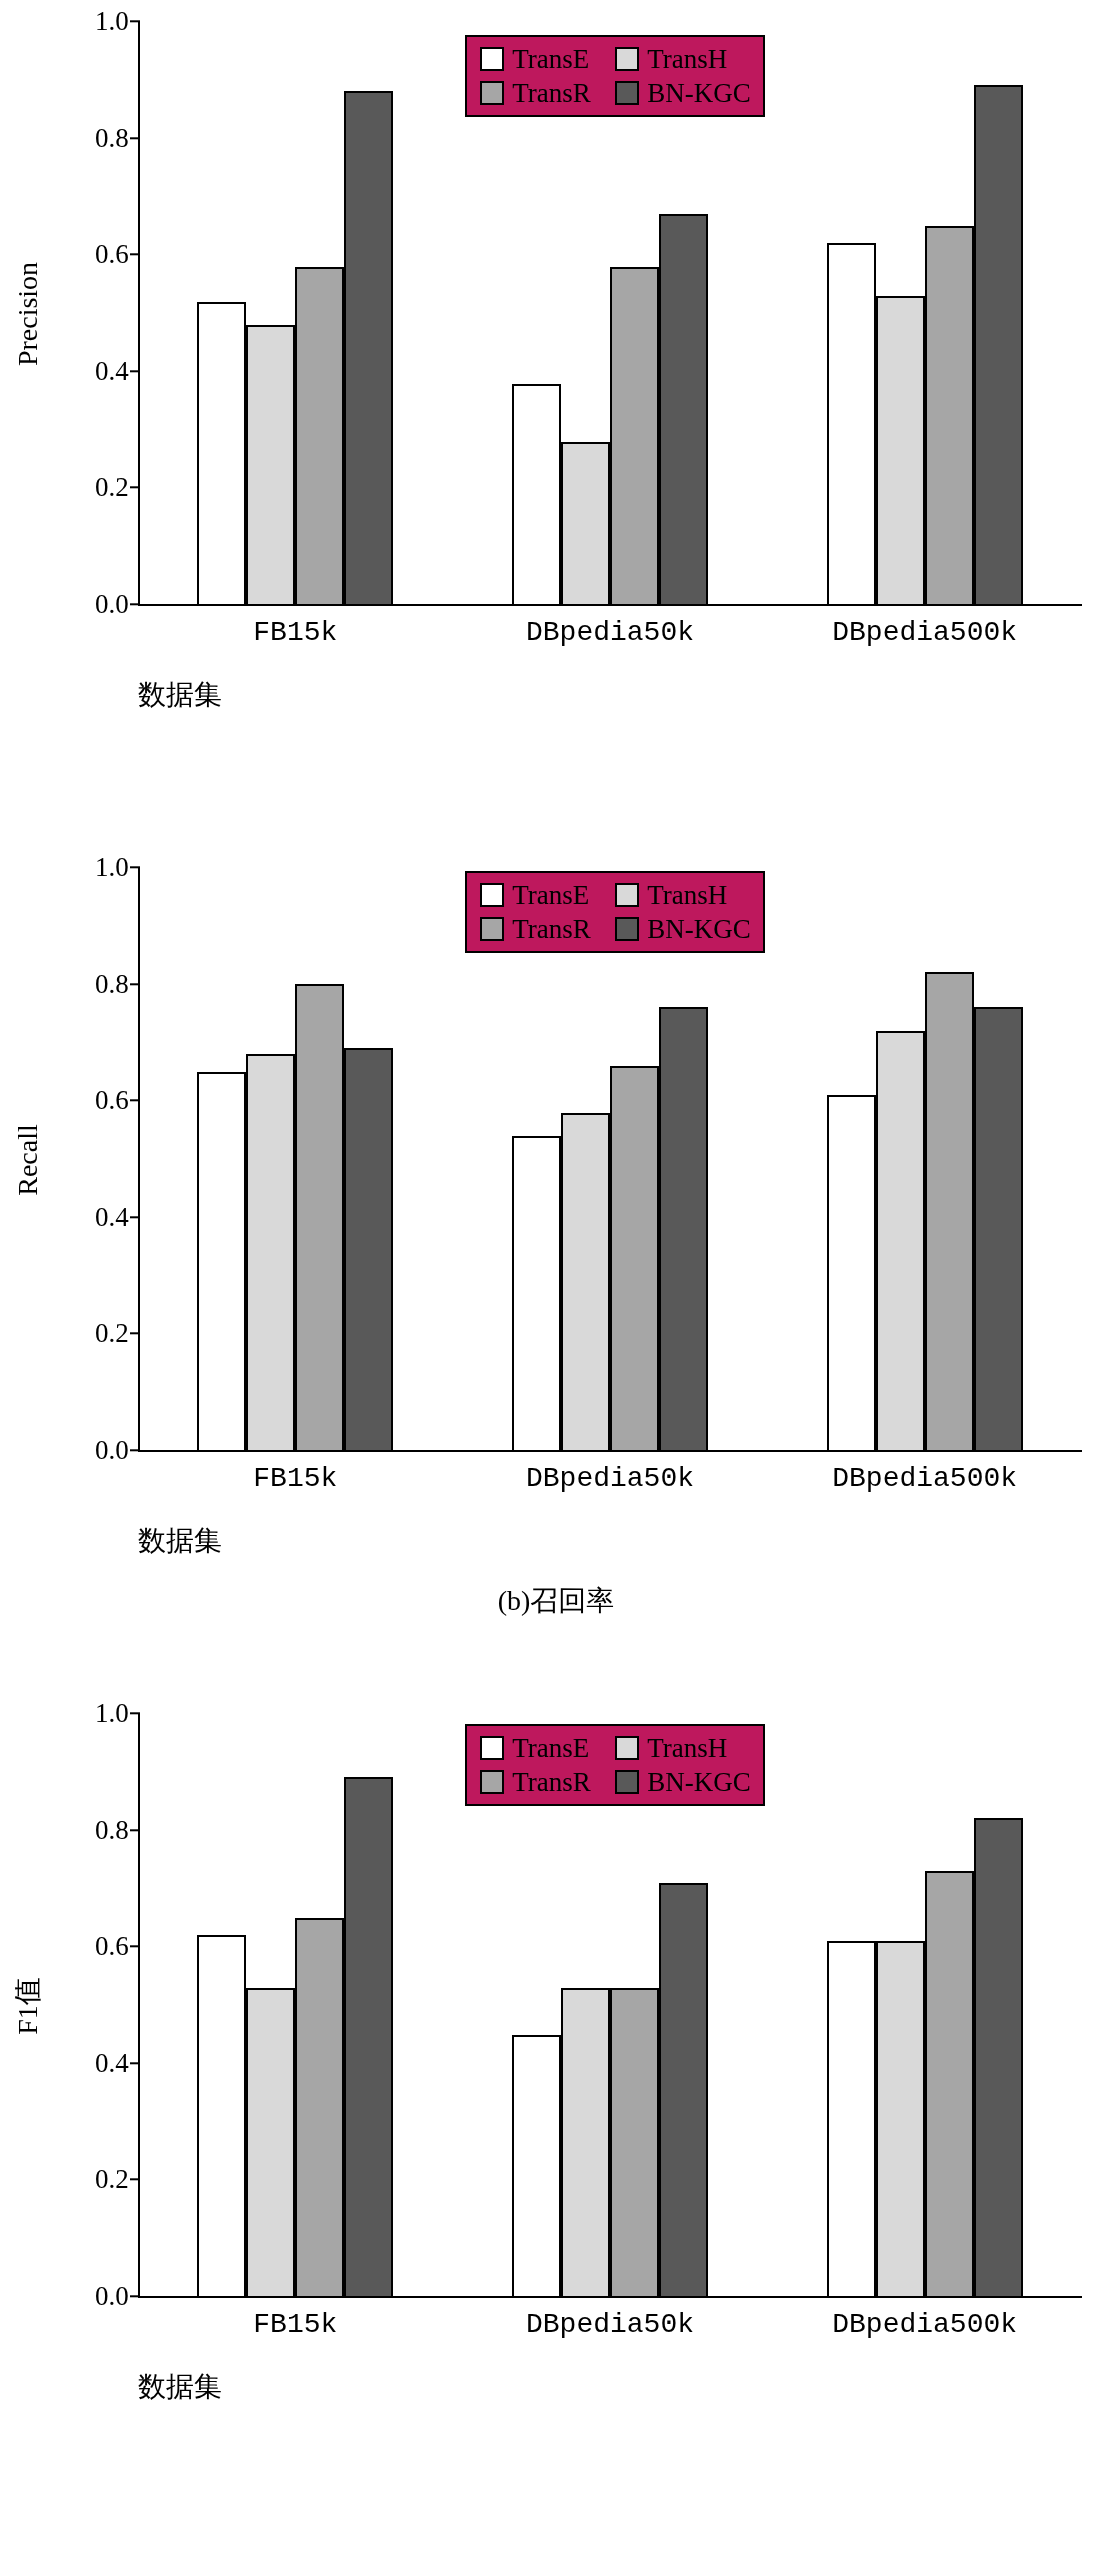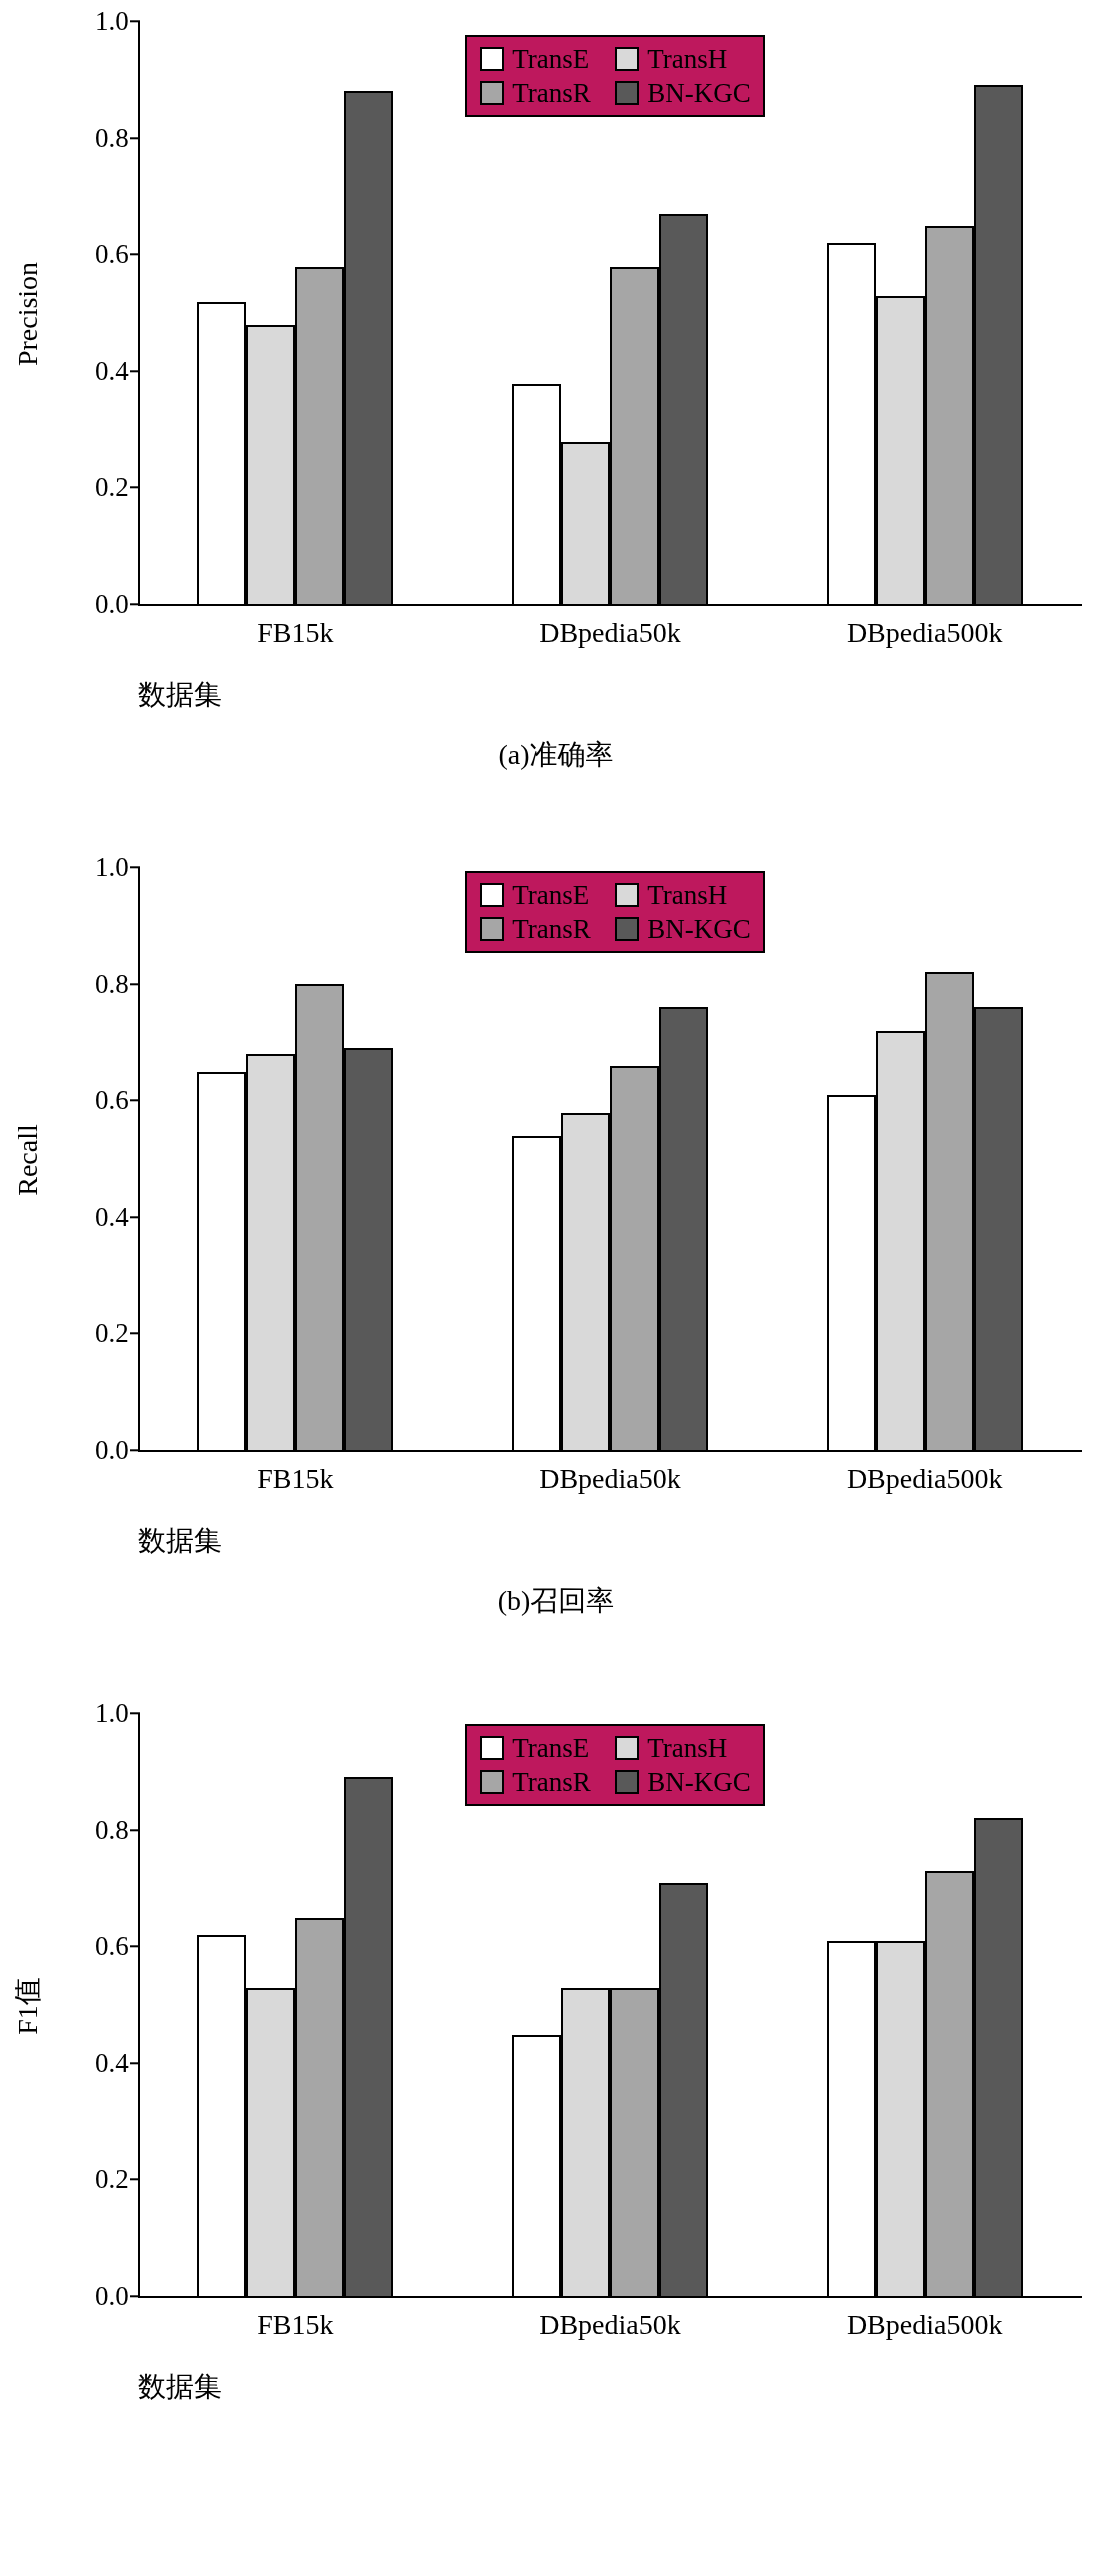--- a/index.html
+++ b/index.html
@@ -101,20 +101,21 @@
     left: 138px;
     top: 617px;
     width: 944px;
     display: flex;
     justify-content: space-around;
   }
   .xtick-labels span {
     width: 211px;
     text-align: center;
     font-size: 28px;
+    font-family: Liberation Mono, monospace;
   }
 
   .axis-title-x {
     position: absolute;
     left: 138px;
     top: 676px;
     width: 944px;
     text-align: left;
     font-size: 28px;
   }
@@ -217,21 +218,20 @@
         <span>BN-KGC</span>
       </div>
     </div>
 
     <div class="xtick-labels">
       <span>FB15k</span>
       <span>DBpedia50k</span>
       <span>DBpedia500k</span>
     </div>
     <div class="axis-title-x">数据集</div>
-    <div class="panel-caption">(a)准确率</div>
   </div>
 
   <div class="panel">
     <div class="axis-title-y">Recall</div>
 
     <div class="plot-area">
       <div class="tick-label" style="top:100%">0.0</div>
       <div class="tick-label" style="top:80%">0.2</div>
       <div class="tick-label" style="top:60%">0.4</div>
       <div class="tick-label" style="top:40%">0.6</div>

